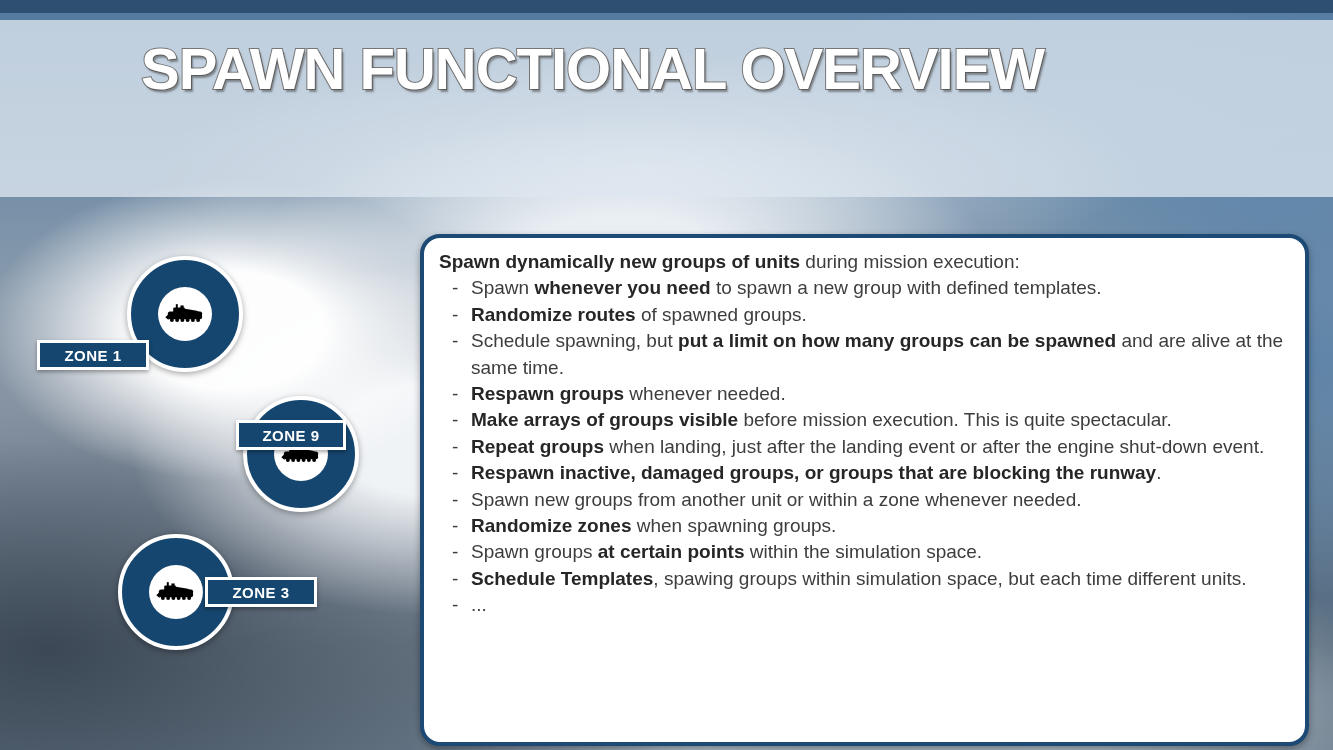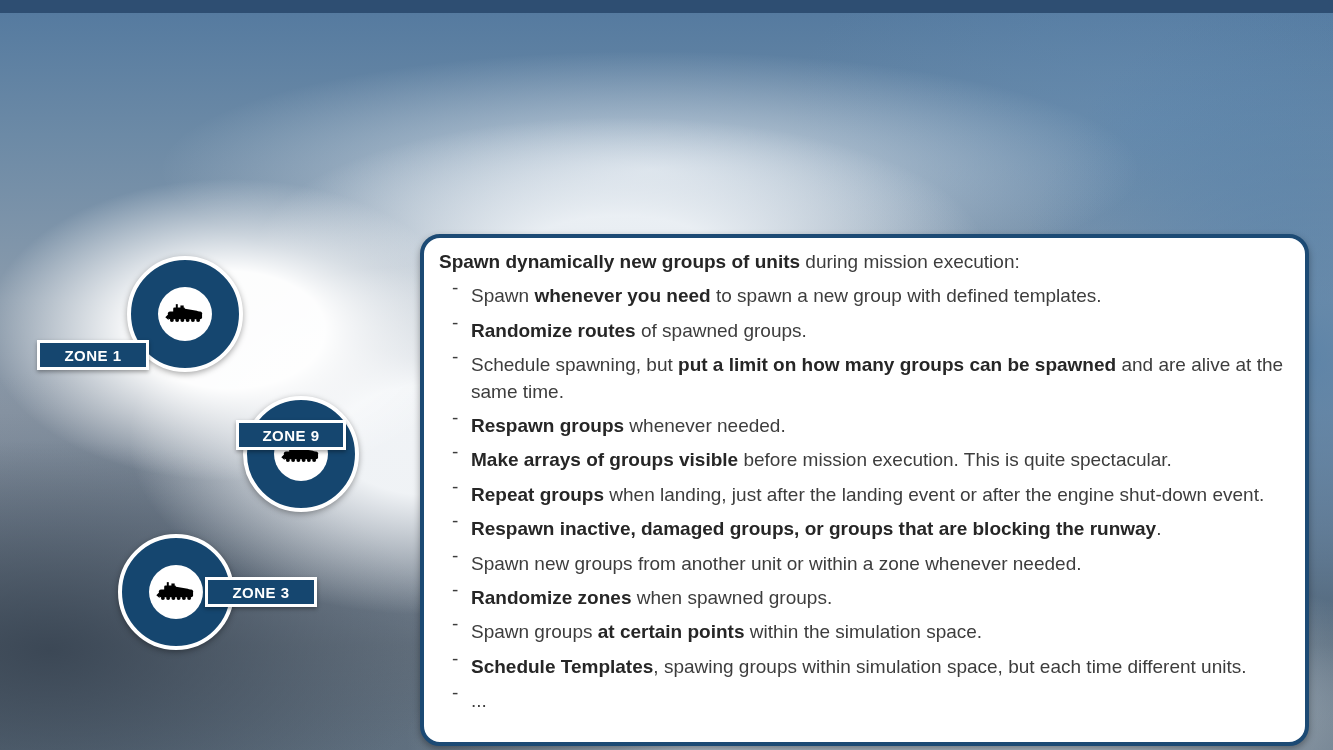--- a/index.html
+++ b/index.html
@@ -74,32 +74,35 @@
     box-sizing:border-box;background:#ffffff;
     border:4px solid #1c4a74;border-radius:20px;
     box-shadow:0 3px 7px rgba(0,0,0,.35);
     padding:11px 20px 0 15px;
     z-index:2;
   }
   .feature-list{font-size:19px;line-height:26.4px;color:#3d3d3d;}
   .feature-list .b{font-weight:700;color:#262626;}
   .row{display:flex;}
   .row .dash{flex:0 0 32px;padding-left:13px;box-sizing:border-box;}
-  .row .btext{flex:1 1 auto;margin-top:8px;}
+  .row .btext{flex:1 1 auto;}
   .intro{display:block;}
 </style>
 </head>
 <body>
 
 <div class="slide">
 
   <div class="sky"></div>
 
   <div class="top-bar"></div>
 
+  <div class="title-band">
+    <h1 class="title">SPAWN FUNCTIONAL OVERVIEW</h1>
+  </div>
 
   <div class="zone-circle z1c">
     <div class="zone-inner">
       <svg width="42" height="30" viewBox="0 0 64 40" aria-hidden="true">
         <g fill="#000">
           <rect x="6" y="16" width="52" height="12" rx="3"></rect>
           <path d="M7 20 L2 25 L7 29 Z"></path>
           <rect x="14" y="10" width="18" height="8" rx="2"></rect>
           <rect x="18" y="5" width="3" height="6"></rect>
           <rect x="25" y="7" width="5" height="4"></rect>
@@ -196,21 +199,21 @@
         <div class="row">
           <span class="dash">-</span>
           <span class="btext"><span class="b">Respawn inactive, damaged groups, or groups that are blocking the runway</span><span>.</span></span>
         </div>
         <div class="row">
           <span class="dash">-</span>
           <span class="btext"><span>Spawn new groups from another unit or within a zone whenever needed.</span></span>
         </div>
         <div class="row">
           <span class="dash">-</span>
-          <span class="btext"><span class="b">Randomize zones</span><span> when spawned groups.</span></span>
+          <span class="btext"><span class="b">Randomize zones</span><span> when spawning groups.</span></span>
         </div>
         <div class="row">
           <span class="dash">-</span>
           <span class="btext"><span>Spawn groups </span><span class="b">at certain points</span><span> within the simulation space.</span></span>
         </div>
         <div class="row">
           <span class="dash">-</span>
           <span class="btext"><span class="b">Schedule Templates</span><span>, spawing groups within simulation space, but each time different units.</span></span>
         </div>
         <div class="row">

